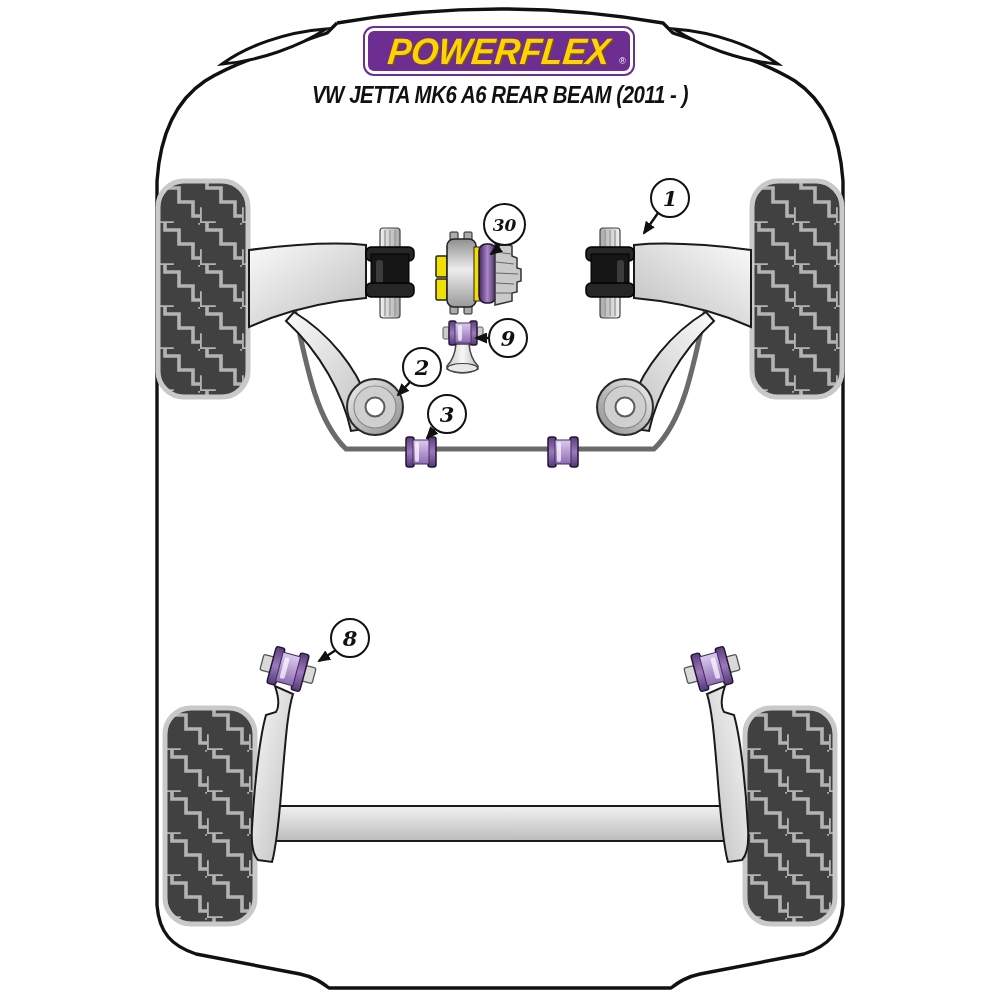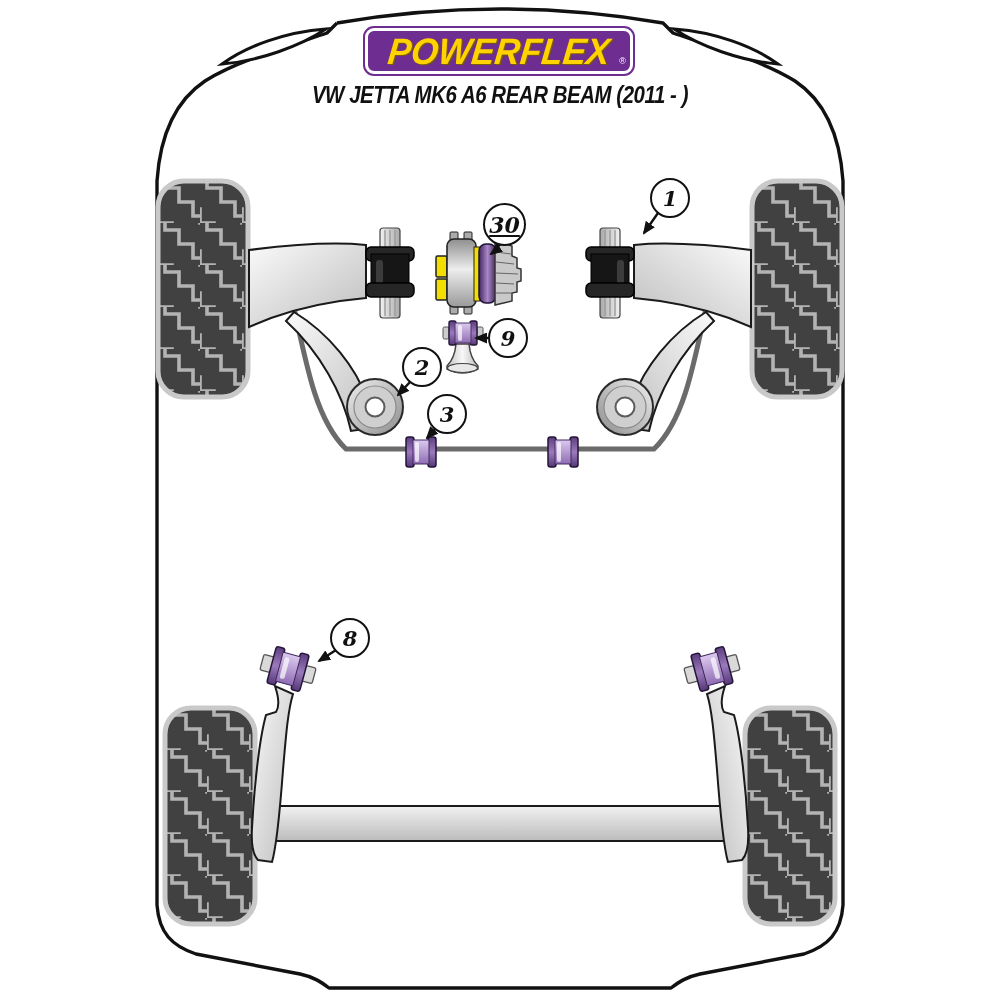--- a/index.html
+++ b/index.html
@@ -15,21 +15,21 @@
         text-shadow:1.5px 1.5px 0 #7a5c00;white-space:nowrap;}
   .logo .reg{position:absolute;right:4px;bottom:5px;font-size:9px;color:#ffffff;font-style:normal;}
   .subtitle{position:absolute;left:50%;top:81px;transform:translateX(-50%) scaleX(0.85);
         transform-origin:center top;font-weight:bold;font-style:italic;font-size:24px;
         color:#111;white-space:nowrap;z-index:5;letter-spacing:-0.5px;}
   .callout{position:absolute;width:40px;height:40px;border-radius:50%;background:#ffffff;
         border:2.6px solid #111;box-sizing:border-box;display:flex;align-items:center;
         justify-content:center;z-index:6;
         font-family:"DejaVu Serif","Liberation Serif",serif;
         font-weight:bold;font-style:italic;font-size:21px;color:#111;}
-  .callout.big{width:43px;height:43px;font-size:22px;text-decoration:underline;}
+  .callout.big{width:43px;height:43px;font-size:17px;}
 </style>
 </head>
 <body>
 
 <div class="stage">
 
 <svg width="1000" height="1000" viewBox="0 0 1000 1000">
   <defs>
     <pattern id="tread" width="42" height="42" patternUnits="userSpaceOnUse">
       <rect width="42" height="42" fill="#414141"></rect>

